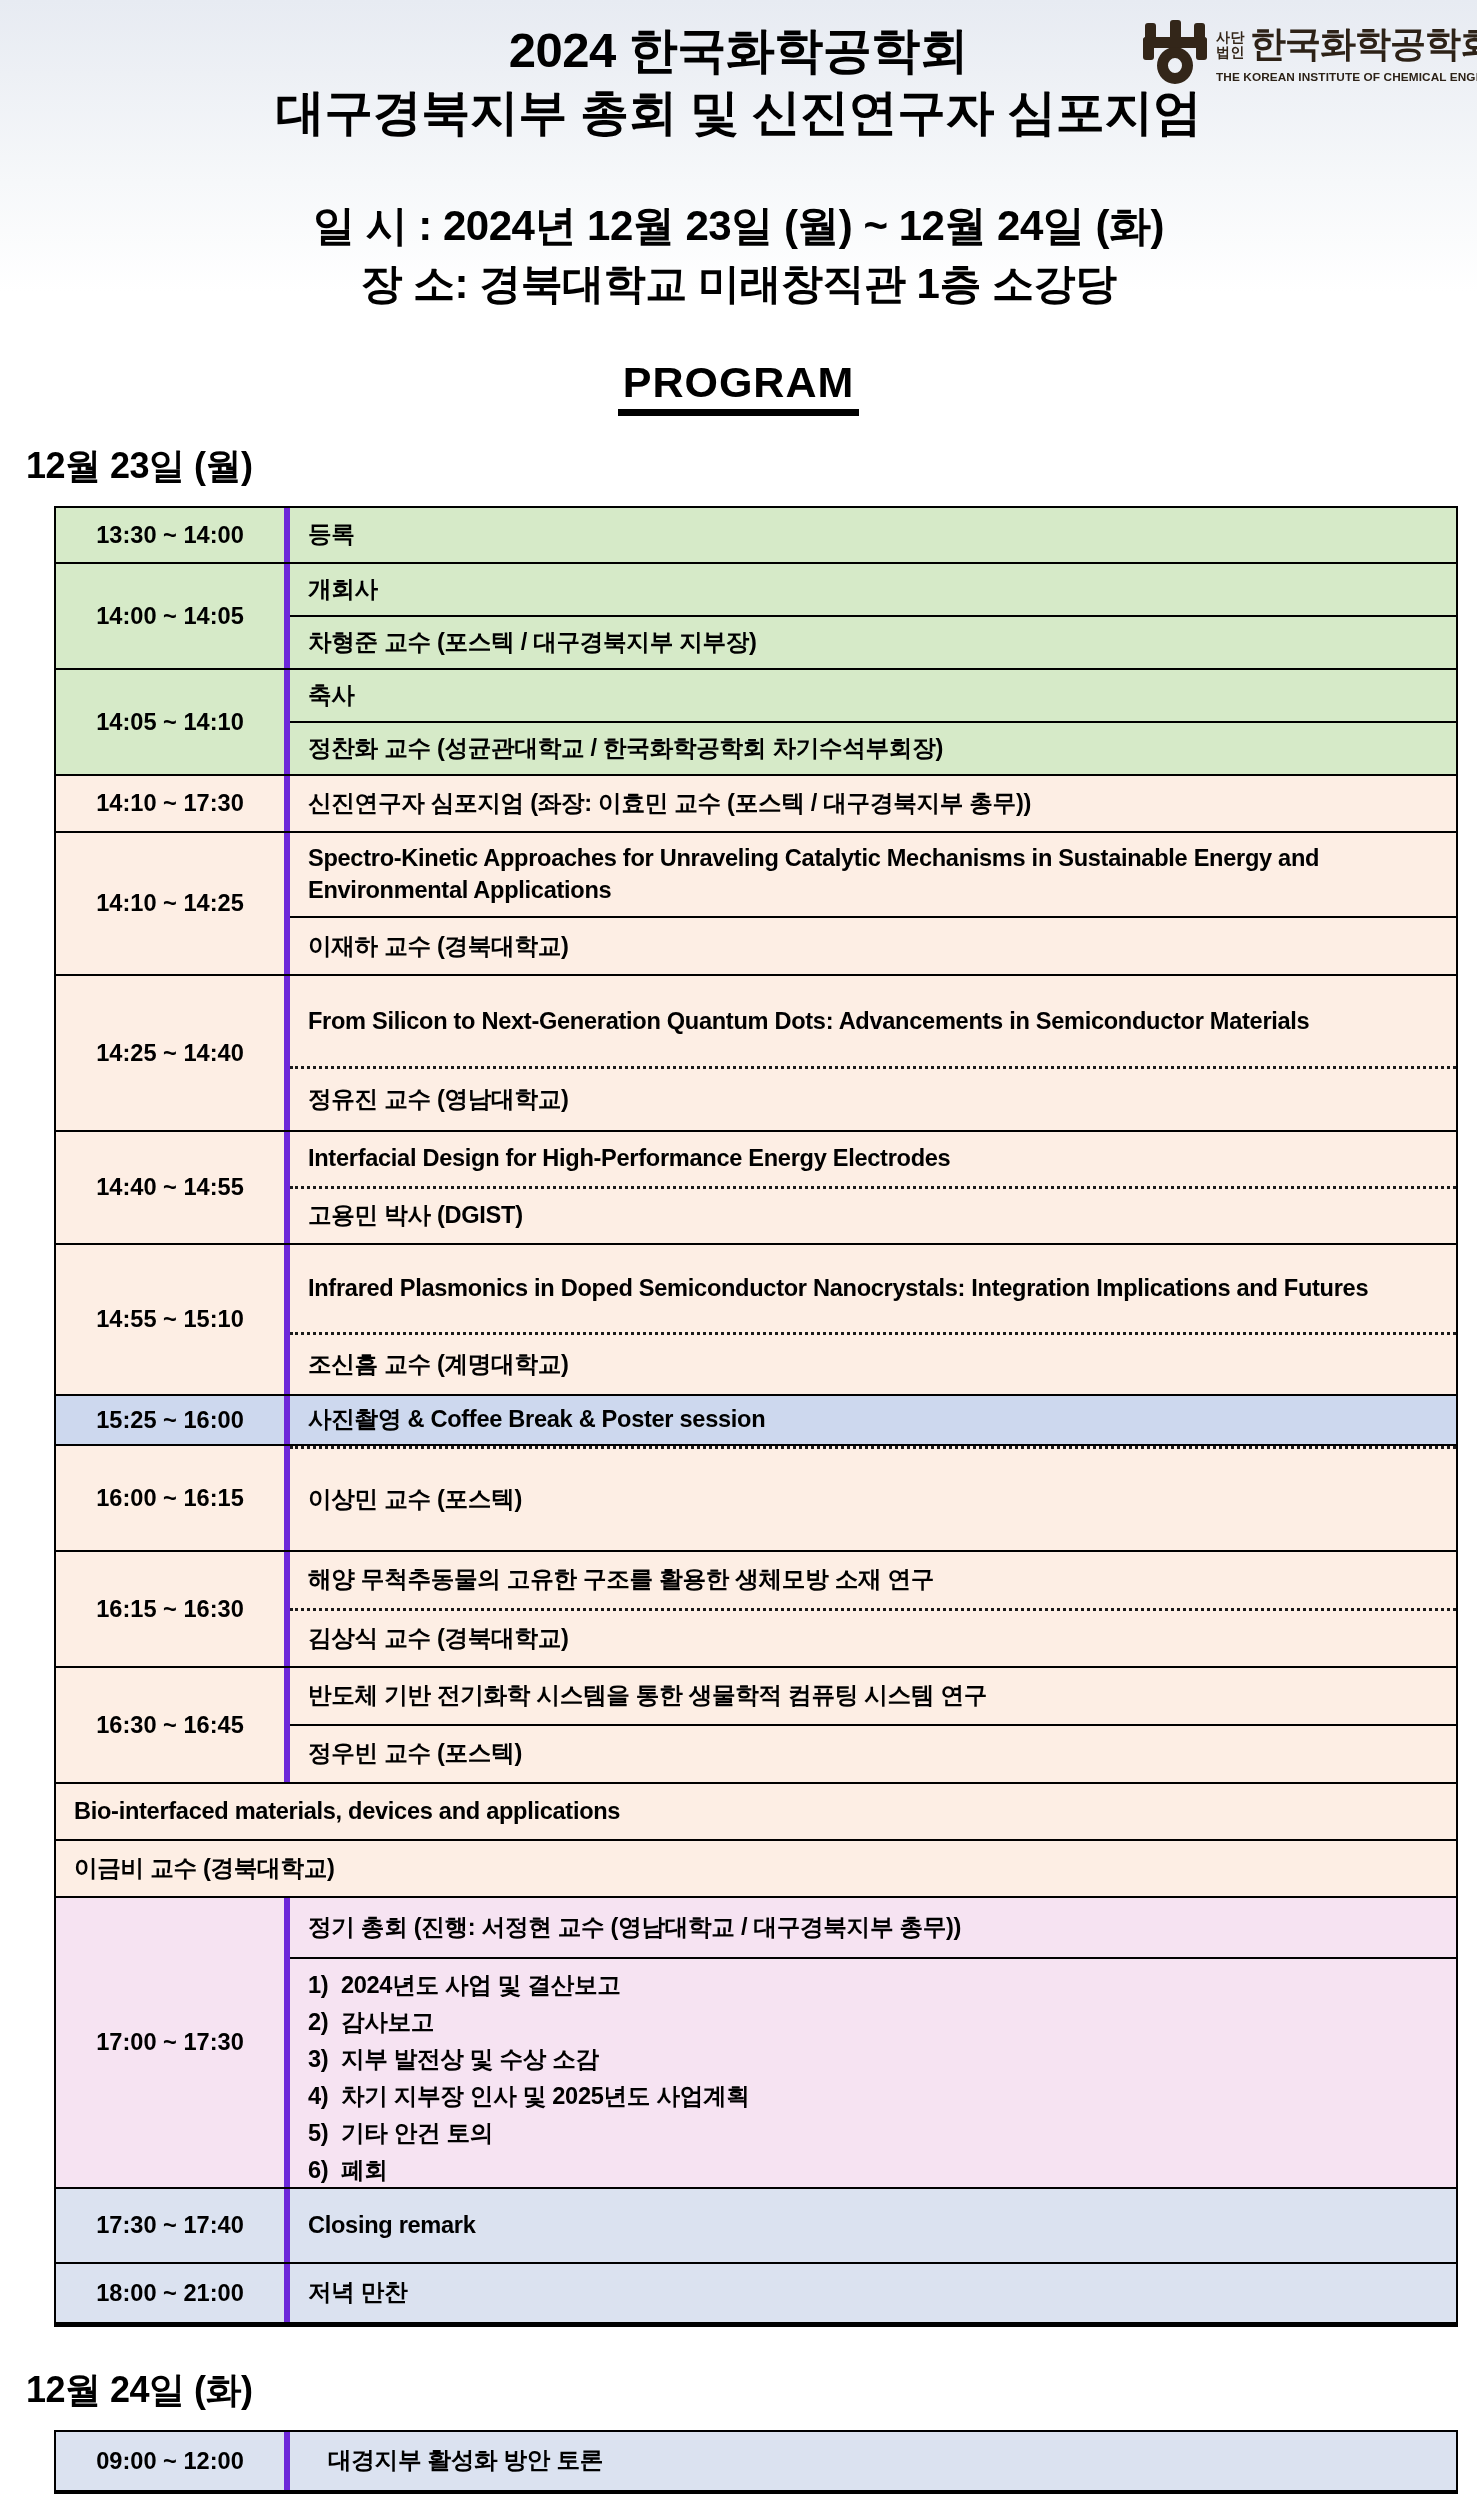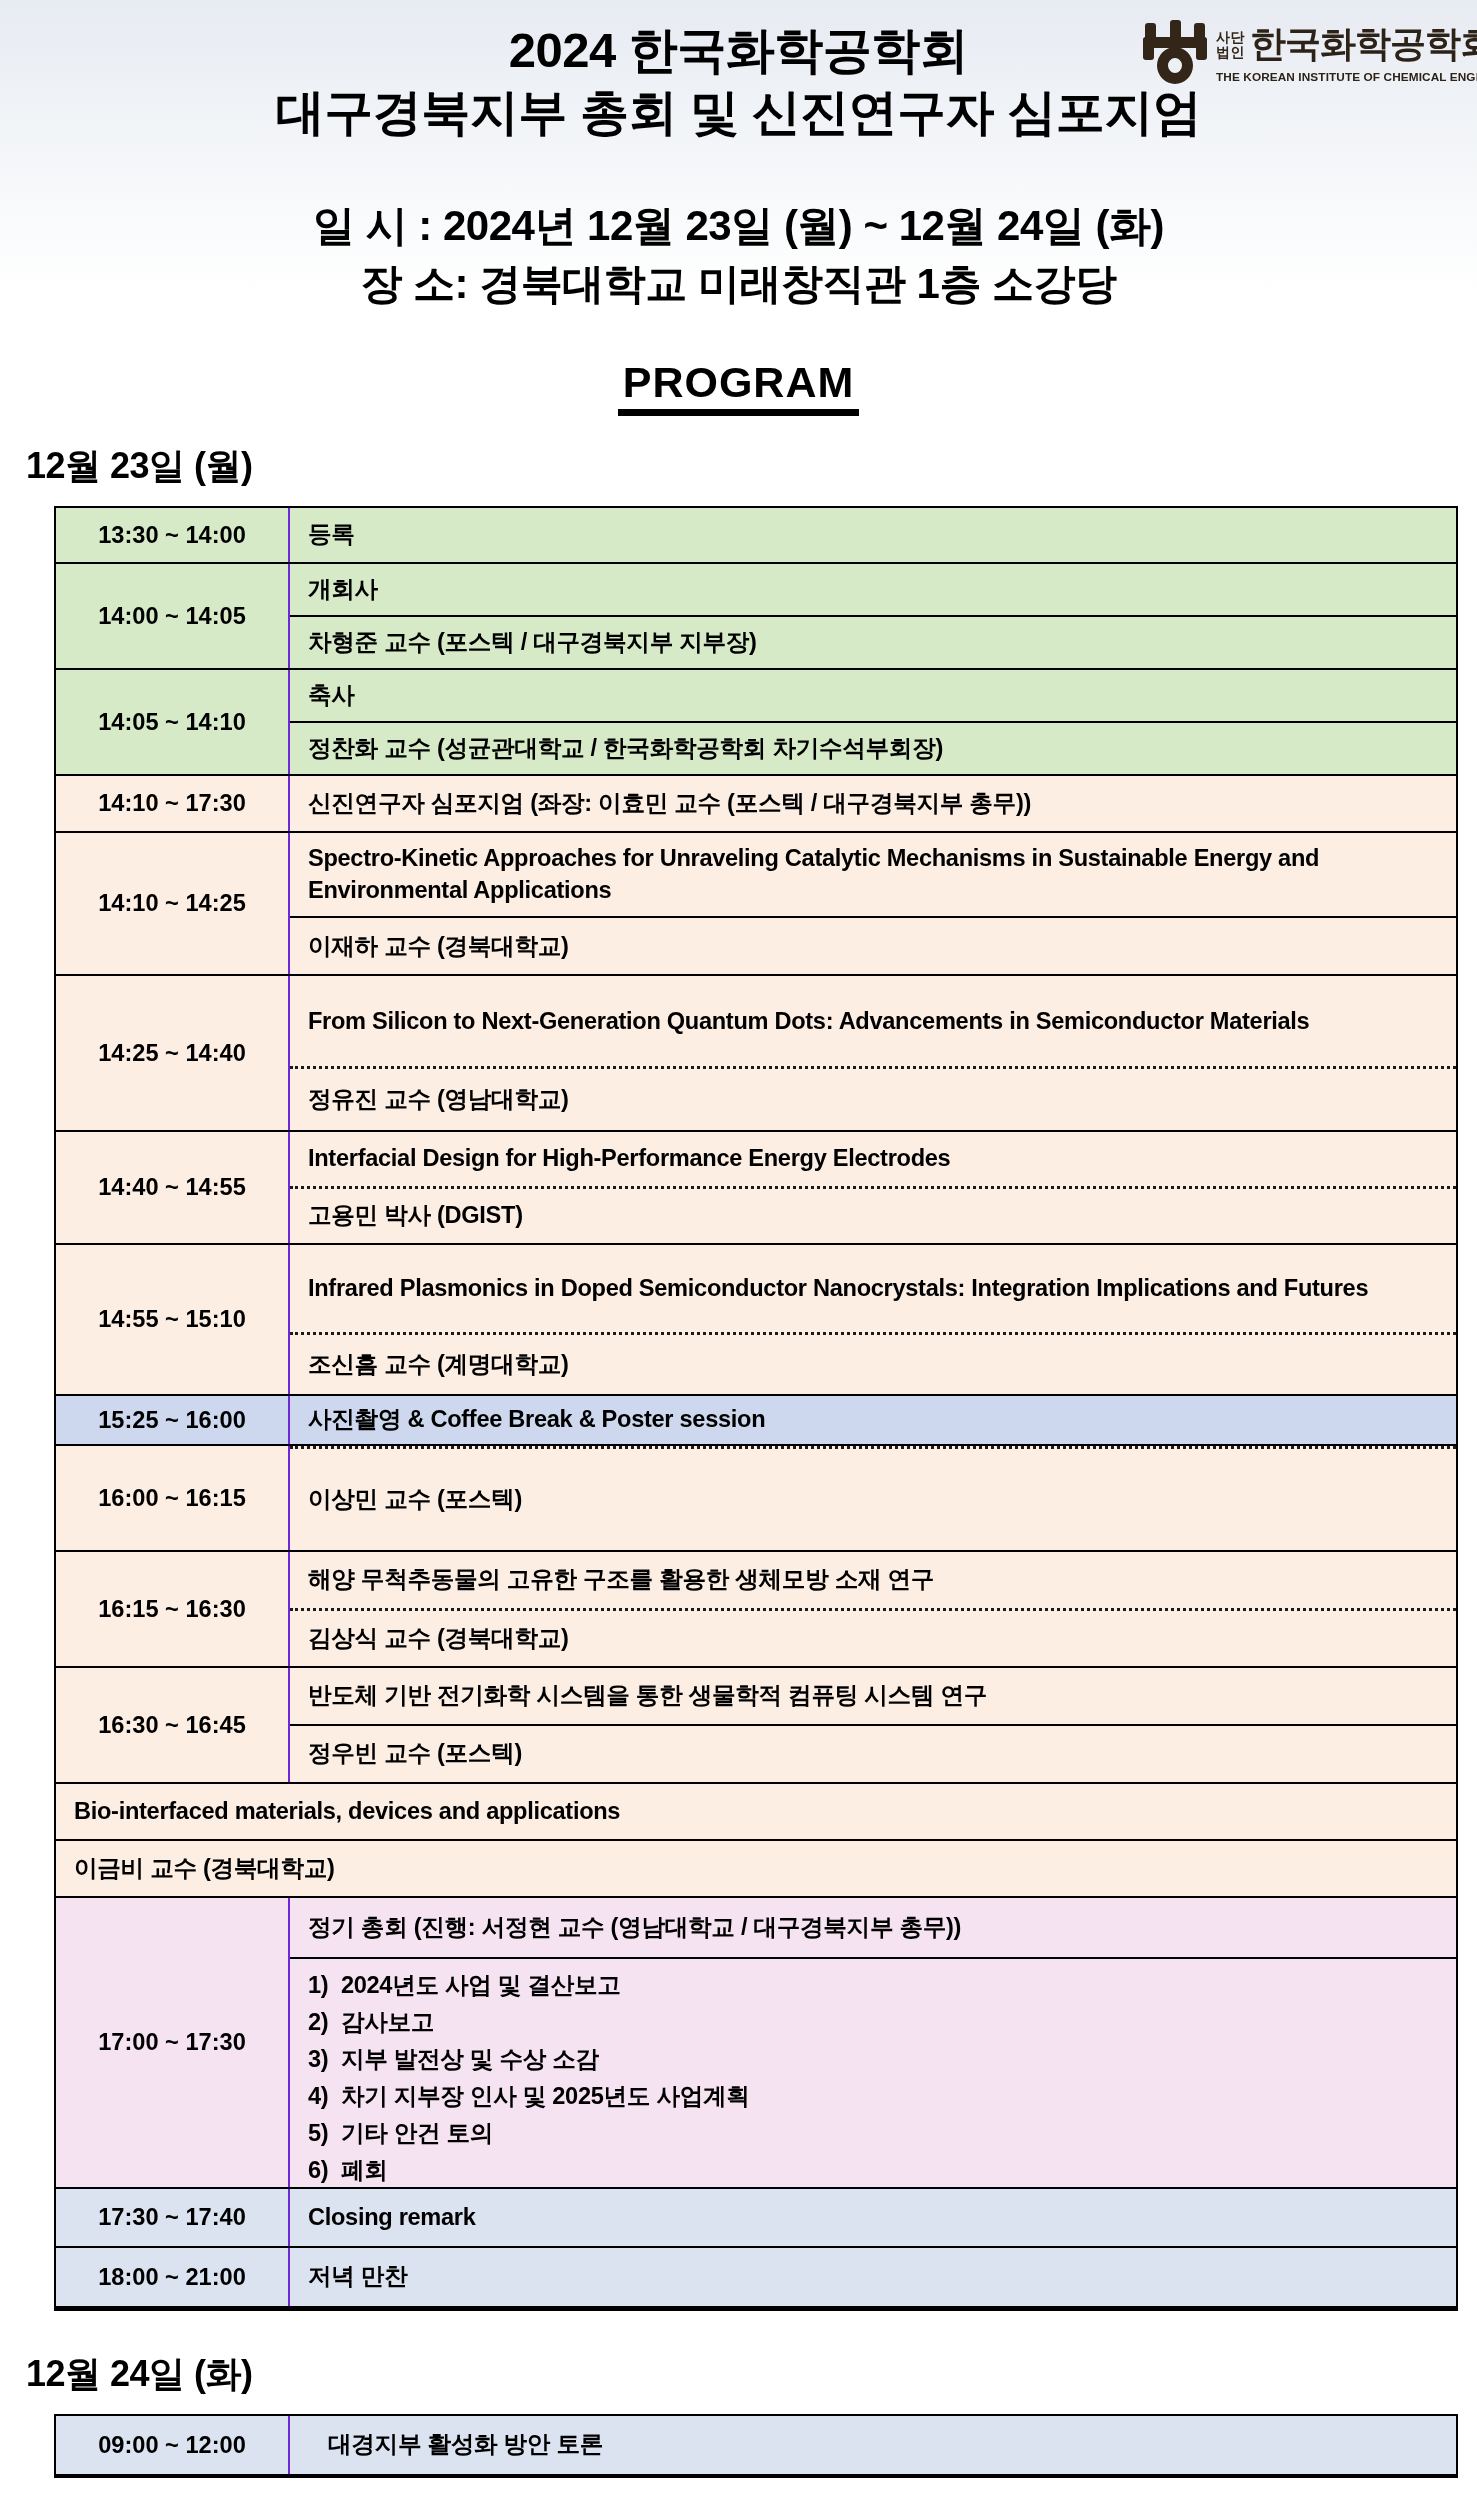--- a/index.html
+++ b/index.html
@@ -50,21 +50,21 @@
   
   .sched-table {
     margin-left:54px; width:1404px;
     border:2px solid #000; border-bottom-width:5.5px;
     display:flex; flex-direction:column;
   }
   .row { display:flex; width:100%; }
   .row + .row { border-top:2px solid #000; }
   .cell-time {
     flex:0 0 234px; display:flex; align-items:center; justify-content:center;
-    font-size:23.6px; border-right:2px solid #6d28d9; text-align:center; letter-spacing:0;
+    font-size:23.6px; border-right:6px solid #6d28d9; text-align:center; letter-spacing:0;
   }
   .cell-content { flex:1; display:flex; flex-direction:column; min-width:0; }
   .cline { flex:1; display:flex; align-items:center; padding:3px 12px 3px 18px;
            font-size:23.6px; line-height:1.32; letter-spacing:-0.3px; }
   .cline.grow { flex:1.55; }
   .sep-solid { border-top:2px solid #000; }
   .sep-dot   { border-top:3.5px dotted #1a1a1a; }
   .cline.list { flex:1; flex-direction:column; align-items:flex-start; justify-content:center;
                 padding-top:8px; padding-bottom:11px; }
   .li { font-size:23.6px; line-height:37px; white-space:pre-wrap; letter-spacing:-0.3px; }
@@ -223,21 +223,21 @@
         <div class="li">1)  2024년도 사업 및 결산보고</div>
         <div class="li">2)  감사보고</div>
         <div class="li">3)  지부 발전상 및 수상 소감</div>
         <div class="li">4)  차기 지부장 인사 및 2025년도 사업계획</div>
         <div class="li">5)  기타 안건 토의</div>
         <div class="li">6)  폐회</div>
       </div>
     </div>
   </div>
 
-  <div class="row" style="height: 59px; background: rgb(219, 226, 240);">
+  <div class="row" style="height: 75px; background: rgb(219, 226, 240);">
     <div class="cell-time">17:30 ~ 17:40</div>
     <div class="cell-content">
         <div class="cline">Closing remark</div>
       </div>
   </div>
 
   <div class="row" style="height: 60px; background: rgb(219, 226, 240);">
     <div class="cell-time">18:00 ~ 21:00</div>
     <div class="cell-content">
         <div class="cline">저녁 만찬</div>

